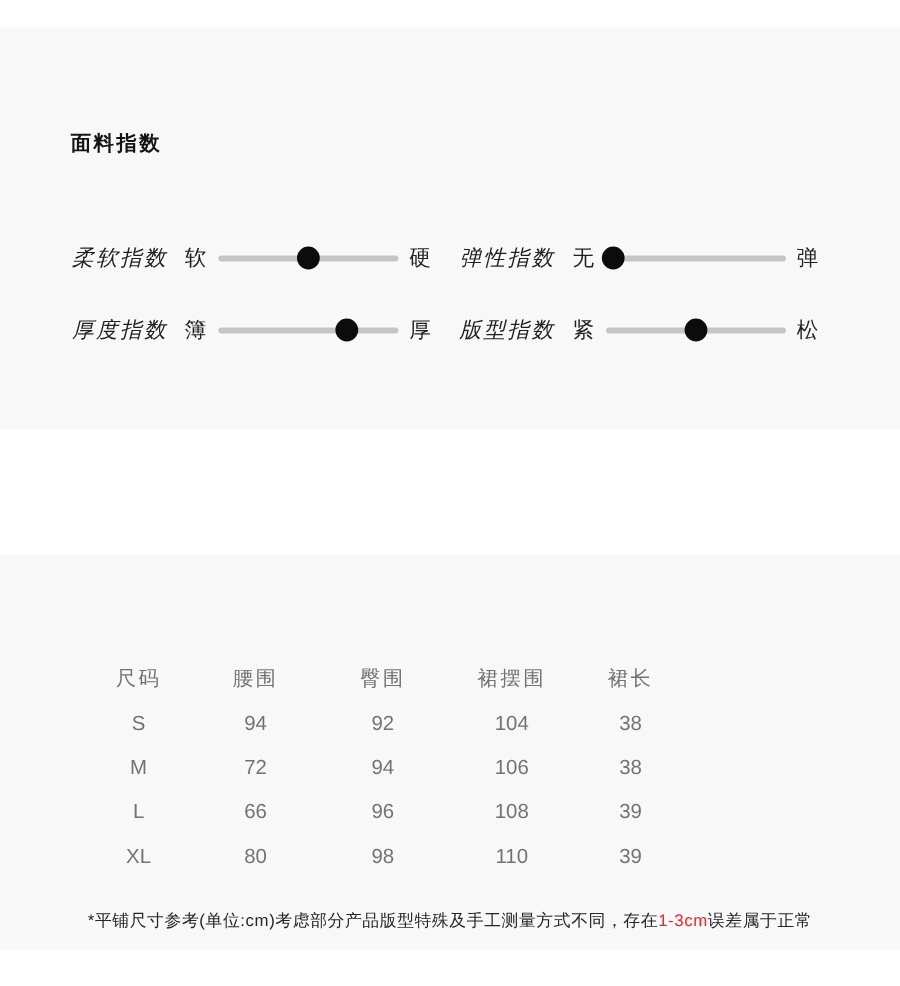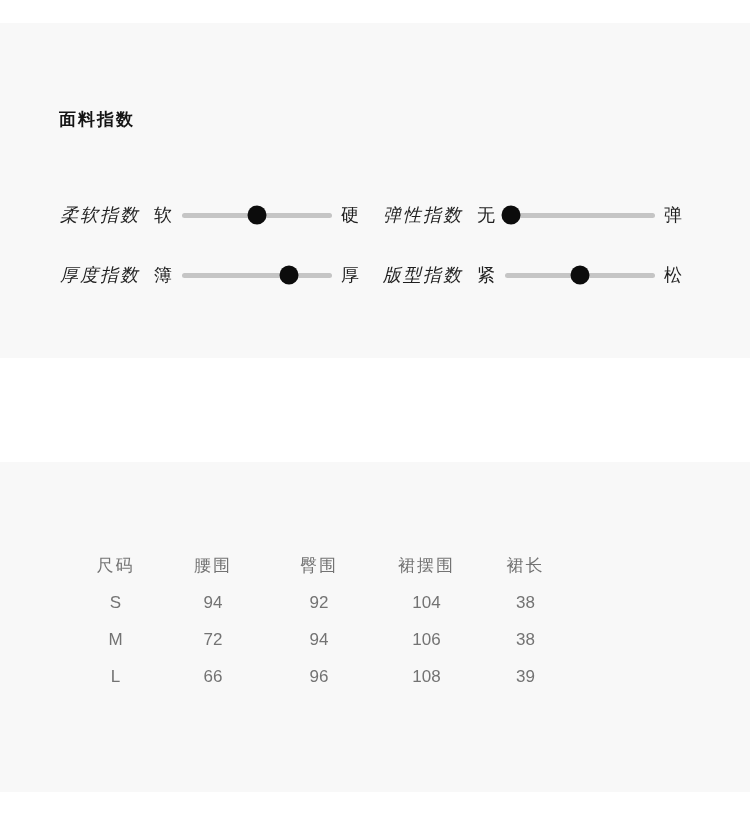--- a/index.html
+++ b/index.html
@@ -141,16 +141,24 @@
           <td>106</td>
           <td>38</td>
         </tr>
         <tr>
           <td>L</td>
           <td>66</td>
           <td>96</td>
           <td>108</td>
           <td>39</td>
         </tr>
+        <tr>
+          <td>XL</td>
+          <td>80</td>
+          <td>98</td>
+          <td>110</td>
+          <td>39</td>
+        </tr>
       </tbody>
   </table>
 
+  <p class="size-note"><span>*平铺尺寸参考(单位:cm)考虑部分产品版型特殊及手工测量方式不同，存在</span><span class="note-red">1-3cm</span><span>误差属于正常</span></p>
 </section>
 
 </body></html>

